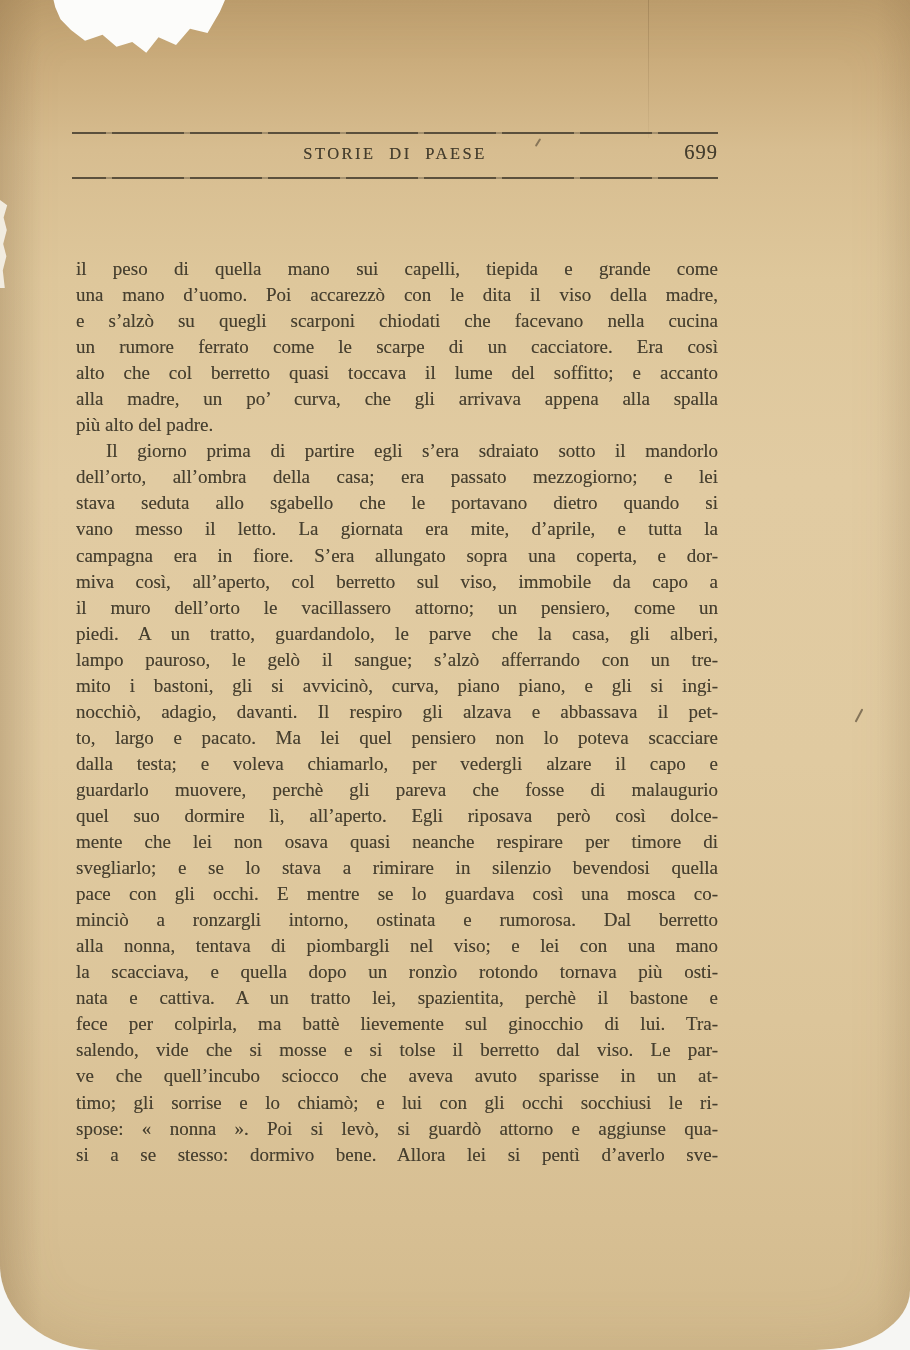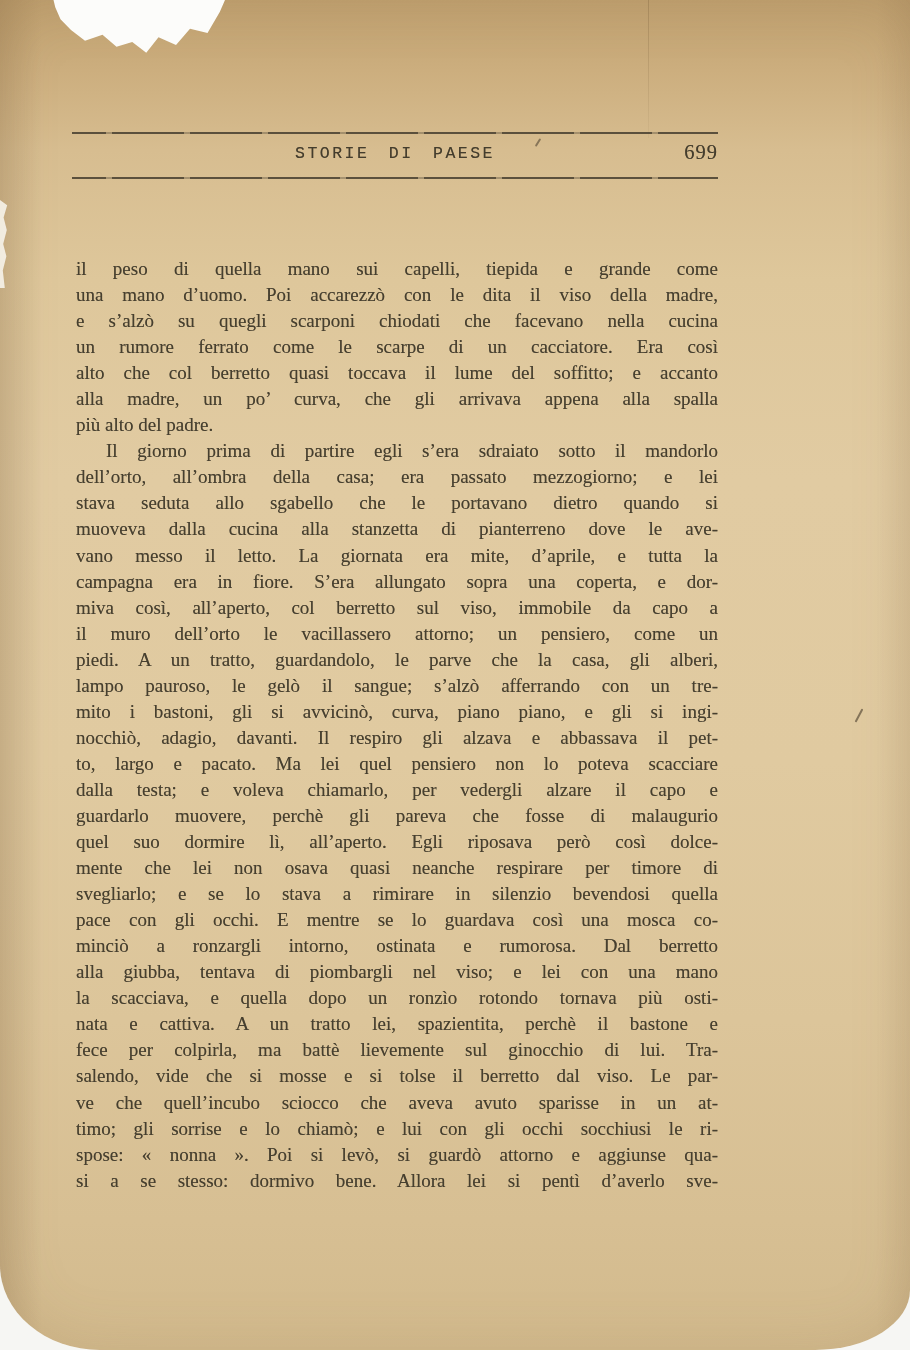--- a/index.html
+++ b/index.html
@@ -48,21 +48,21 @@
     background:repeating-linear-gradient(90deg,
       #4a4131 0 34px, rgba(74,65,49,.40) 34px 40px, #4a4131 40px 78px);
     opacity:.88;
   }
   .rule-top{top:132px;}
   .rule-bottom{top:177px;}
   .running-head{position:absolute;left:72px;top:141px;width:646px;height:26px;}
   .head-title{
     position:absolute;left:0;right:0;top:3px;text-align:center;
     font-size:16.5px;letter-spacing:2.5px;word-spacing:7px;
-    color:#443d2d;text-shadow:0 0 .6px rgba(68,61,45,.55);font-family:Liberation Mono, monospace;
+    color:#443d2d;text-shadow:0 0 .6px rgba(68,61,45,.55);
   }
   .head-page{
     position:absolute;right:0;top:0;
     font-size:20.5px;letter-spacing:1px;
     color:#443d2d;text-shadow:0 0 .6px rgba(68,61,45,.55);text-align:right;
   }
   
   .body-text{
     position:absolute;left:76px;top:212px;width:642px;margin-top:44px;
   }
@@ -98,38 +98,37 @@
         <div class="line">il peso di quella mano sui capelli, tiepida e grande come</div>
         <div class="line">una mano d’uomo. Poi accarezzò con le dita il viso della madre,</div>
         <div class="line">e s’alzò su quegli scarponi chiodati che facevano nella cucina</div>
         <div class="line">un rumore ferrato come le scarpe di un cacciatore. Era così</div>
         <div class="line">alto che col berretto quasi toccava il lume del soffitto; e accanto</div>
         <div class="line">alla madre, un po’ curva, che gli arrivava appena alla spalla</div>
         <div class="line para-end">più alto del padre.</div>
         <div class="line indent">Il giorno prima di partire egli s’era sdraiato sotto il mandorlo</div>
         <div class="line">dell’orto, all’ombra della casa; era passato mezzogiorno; e lei</div>
         <div class="line">stava seduta allo sgabello che le portavano dietro quando si</div>
-        <div class="line">muoveva dalla cucina alla stanzetta di pianterreno dove le ave-</div>
         <div class="line">vano messo il letto. La giornata era mite, d’aprile, e tutta la</div>
         <div class="line">campagna era in fiore. S’era allungato sopra una coperta, e dor-</div>
         <div class="line">miva così, all’aperto, col berretto sul viso, immobile da capo a</div>
         <div class="line">il muro dell’orto le vacillassero attorno; un pensiero, come un</div>
         <div class="line">piedi. A un tratto, guardandolo, le parve che la casa, gli alberi,</div>
         <div class="line">lampo pauroso, le gelò il sangue; s’alzò afferrando con un tre-</div>
         <div class="line">mito i bastoni, gli si avvicinò, curva, piano piano, e gli si ingi-</div>
         <div class="line">nocchiò, adagio, davanti. Il respiro gli alzava e abbassava il pet-</div>
         <div class="line">to, largo e pacato. Ma lei quel pensiero non lo poteva scacciare</div>
         <div class="line">dalla testa; e voleva chiamarlo, per vedergli alzare il capo e</div>
         <div class="line">guardarlo muovere, perchè gli pareva che fosse di malaugurio</div>
         <div class="line">quel suo dormire lì, all’aperto. Egli riposava però così dolce-</div>
         <div class="line">mente che lei non osava quasi neanche respirare per timore di</div>
         <div class="line">svegliarlo; e se lo stava a rimirare in silenzio bevendosi quella</div>
         <div class="line">pace con gli occhi. E mentre se lo guardava così una mosca co-</div>
         <div class="line">minciò a ronzargli intorno, ostinata e rumorosa. Dal berretto</div>
-        <div class="line">alla giubba, tentava di piombargli nel viso; e lei con una mano</div>
+        <div class="line">alla nonna, tentava di piombargli nel viso; e lei con una mano</div>
         <div class="line">la scacciava, e quella dopo un ronzìo rotondo tornava più osti-</div>
         <div class="line">nata e cattiva. A un tratto lei, spazientita, perchè il bastone e</div>
         <div class="line">fece per colpirla, ma battè lievemente sul ginocchio di lui. Tra-</div>
         <div class="line">salendo, vide che si mosse e si tolse il berretto dal viso. Le par-</div>
         <div class="line">ve che quell’incubo sciocco che aveva avuto sparisse in un at-</div>
         <div class="line">timo; gli sorrise e lo chiamò; e lui con gli occhi socchiusi le ri-</div>
         <div class="line">spose: « nonna ». Poi si levò, si guardò attorno e aggiunse qua-</div>
         <div class="line">si a se stesso: dormivo bene. Allora lei si pentì d’averlo sve-</div>
       </div>
 

